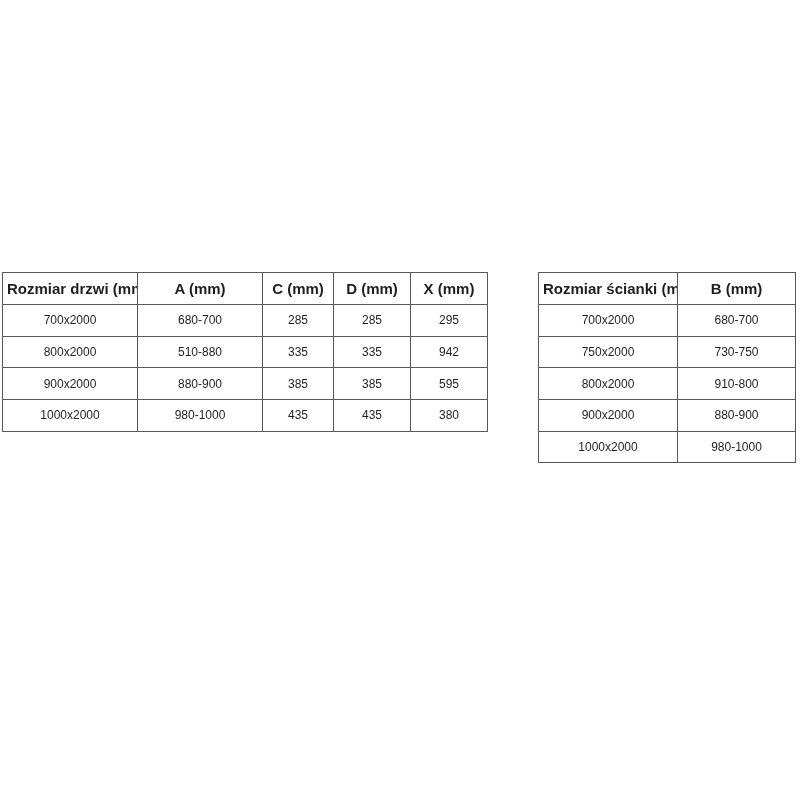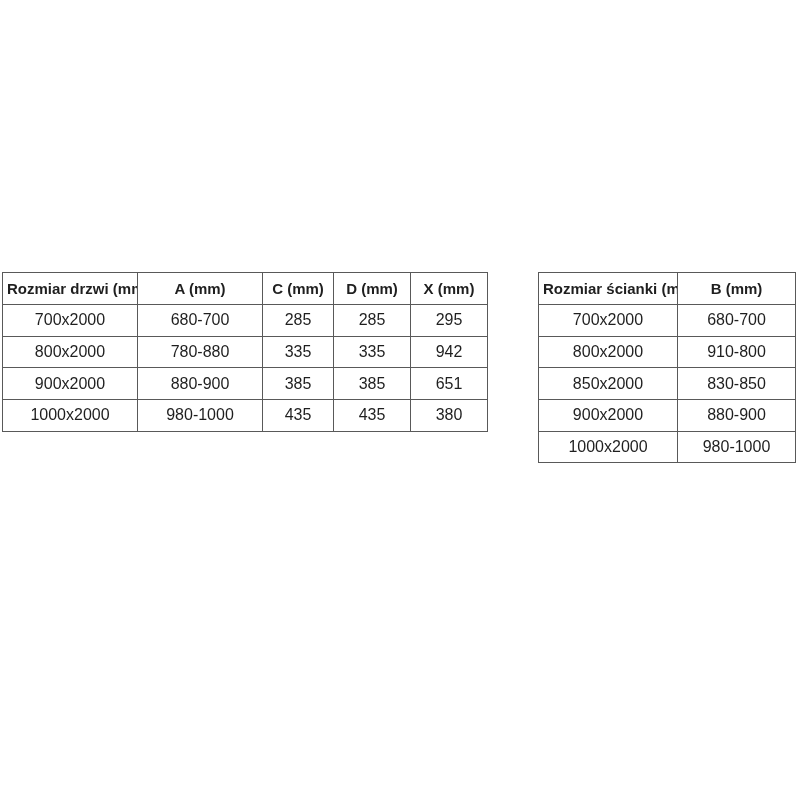--- a/index.html
+++ b/index.html
@@ -33,21 +33,21 @@
     overflow: hidden;
     white-space: nowrap;
   }
   table.spec th {
     font-weight: bold;
     font-size: 15px;
     height: 31px;
   }
   table.spec td {
     font-weight: normal;
-    font-size: 16px;
+    font-size: 12px;
     height: 30.7px;
   }
   #doors-table {
     top: 272px;
     left: 2px;
     width: 485px;
   }
   #wall-table {
     top: 272px;
     left: 538px;
@@ -79,31 +79,31 @@
     <tbody>
         <tr>
           <td>700x2000</td>
           <td>680-700</td>
           <td>285</td>
           <td>285</td>
           <td>295</td>
         </tr>
         <tr>
           <td>800x2000</td>
-          <td>780-880</td>
+          <td>510-880</td>
           <td>335</td>
           <td>335</td>
           <td>942</td>
         </tr>
         <tr>
           <td>900x2000</td>
           <td>880-900</td>
           <td>385</td>
           <td>385</td>
-          <td>651</td>
+          <td>595</td>
         </tr>
         <tr>
           <td>1000x2000</td>
           <td>980-1000</td>
           <td>435</td>
           <td>435</td>
           <td>380</td>
         </tr>
       </tbody>
   </table>
@@ -118,26 +118,26 @@
           <th>Rozmiar ścianki (mm)</th>
           <th>B (mm)</th>
         </tr>
     </thead>
     <tbody>
         <tr>
           <td>700x2000</td>
           <td>680-700</td>
         </tr>
         <tr>
+          <td>750x2000</td>
+          <td>730-750</td>
+        </tr>
+        <tr>
           <td>800x2000</td>
           <td>910-800</td>
-        </tr>
-        <tr>
-          <td>850x2000</td>
-          <td>830-850</td>
         </tr>
         <tr>
           <td>900x2000</td>
           <td>880-900</td>
         </tr>
         <tr>
           <td>1000x2000</td>
           <td>980-1000</td>
         </tr>
       </tbody>

